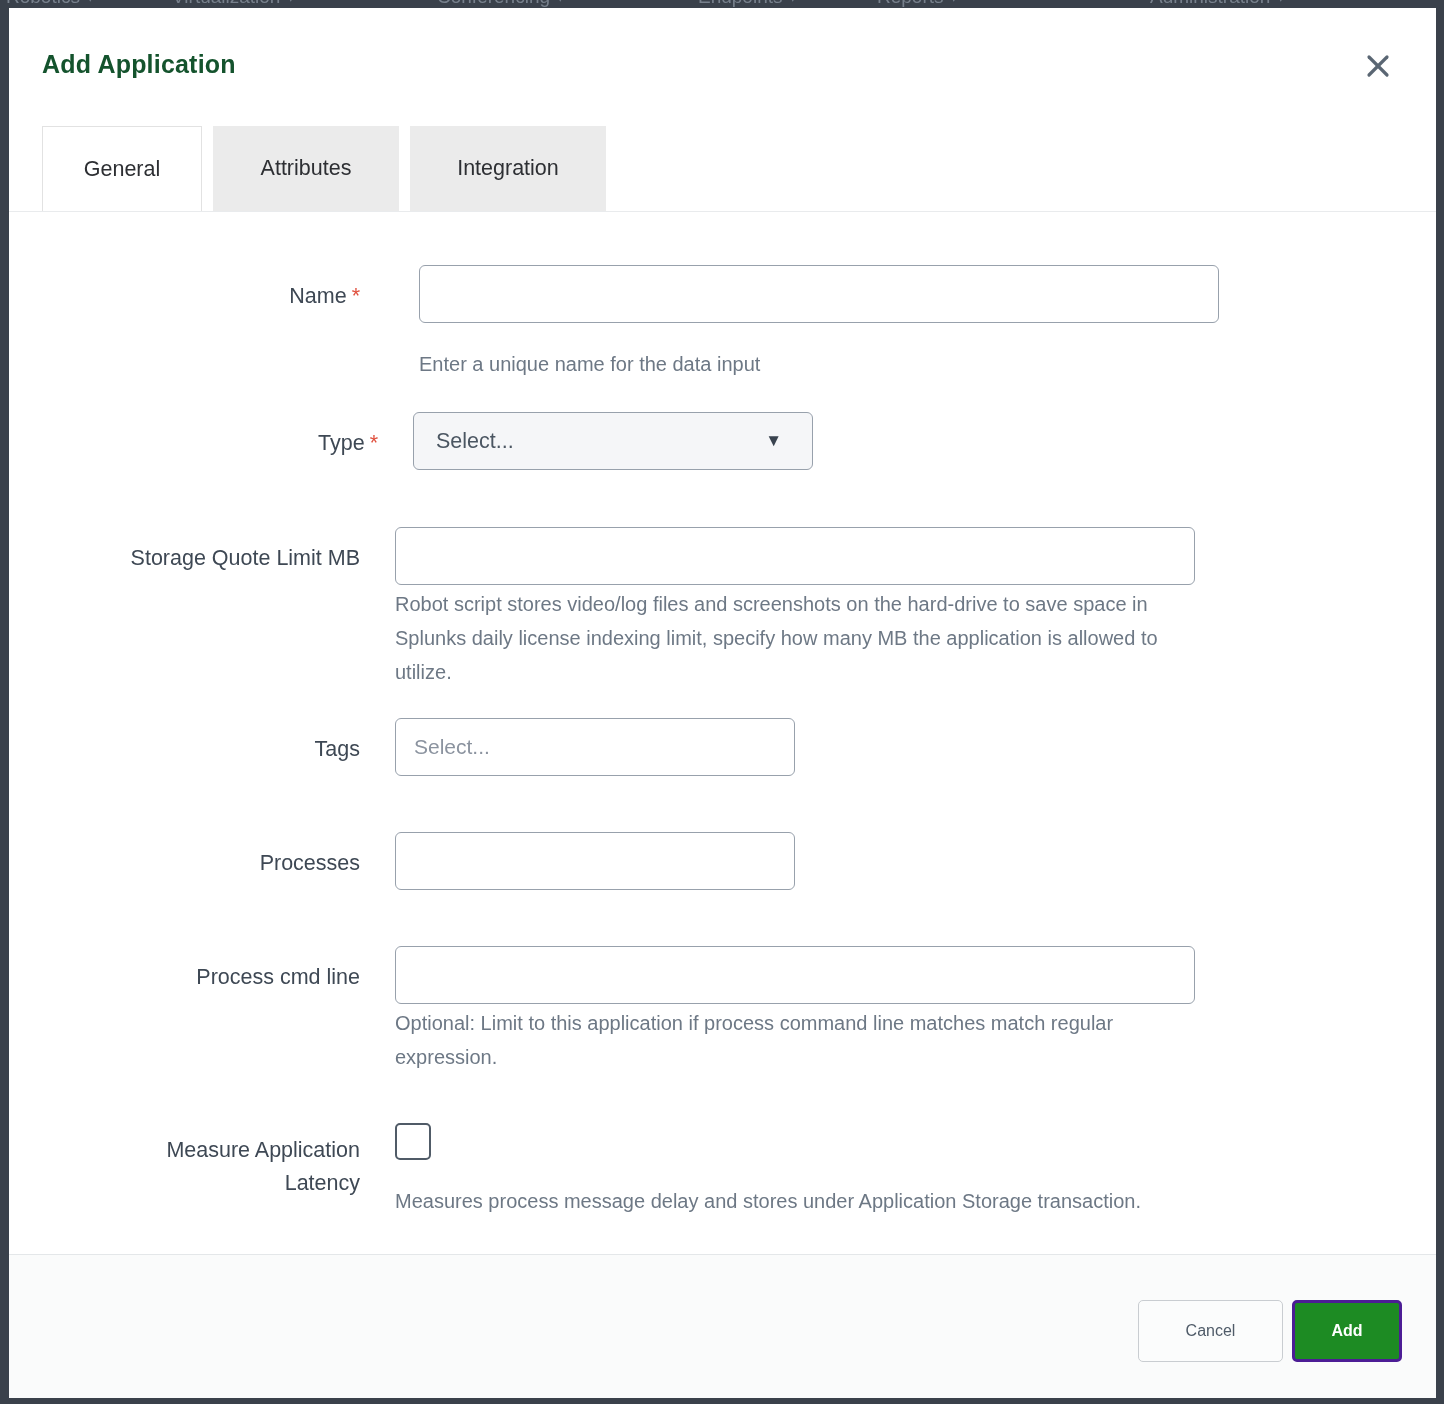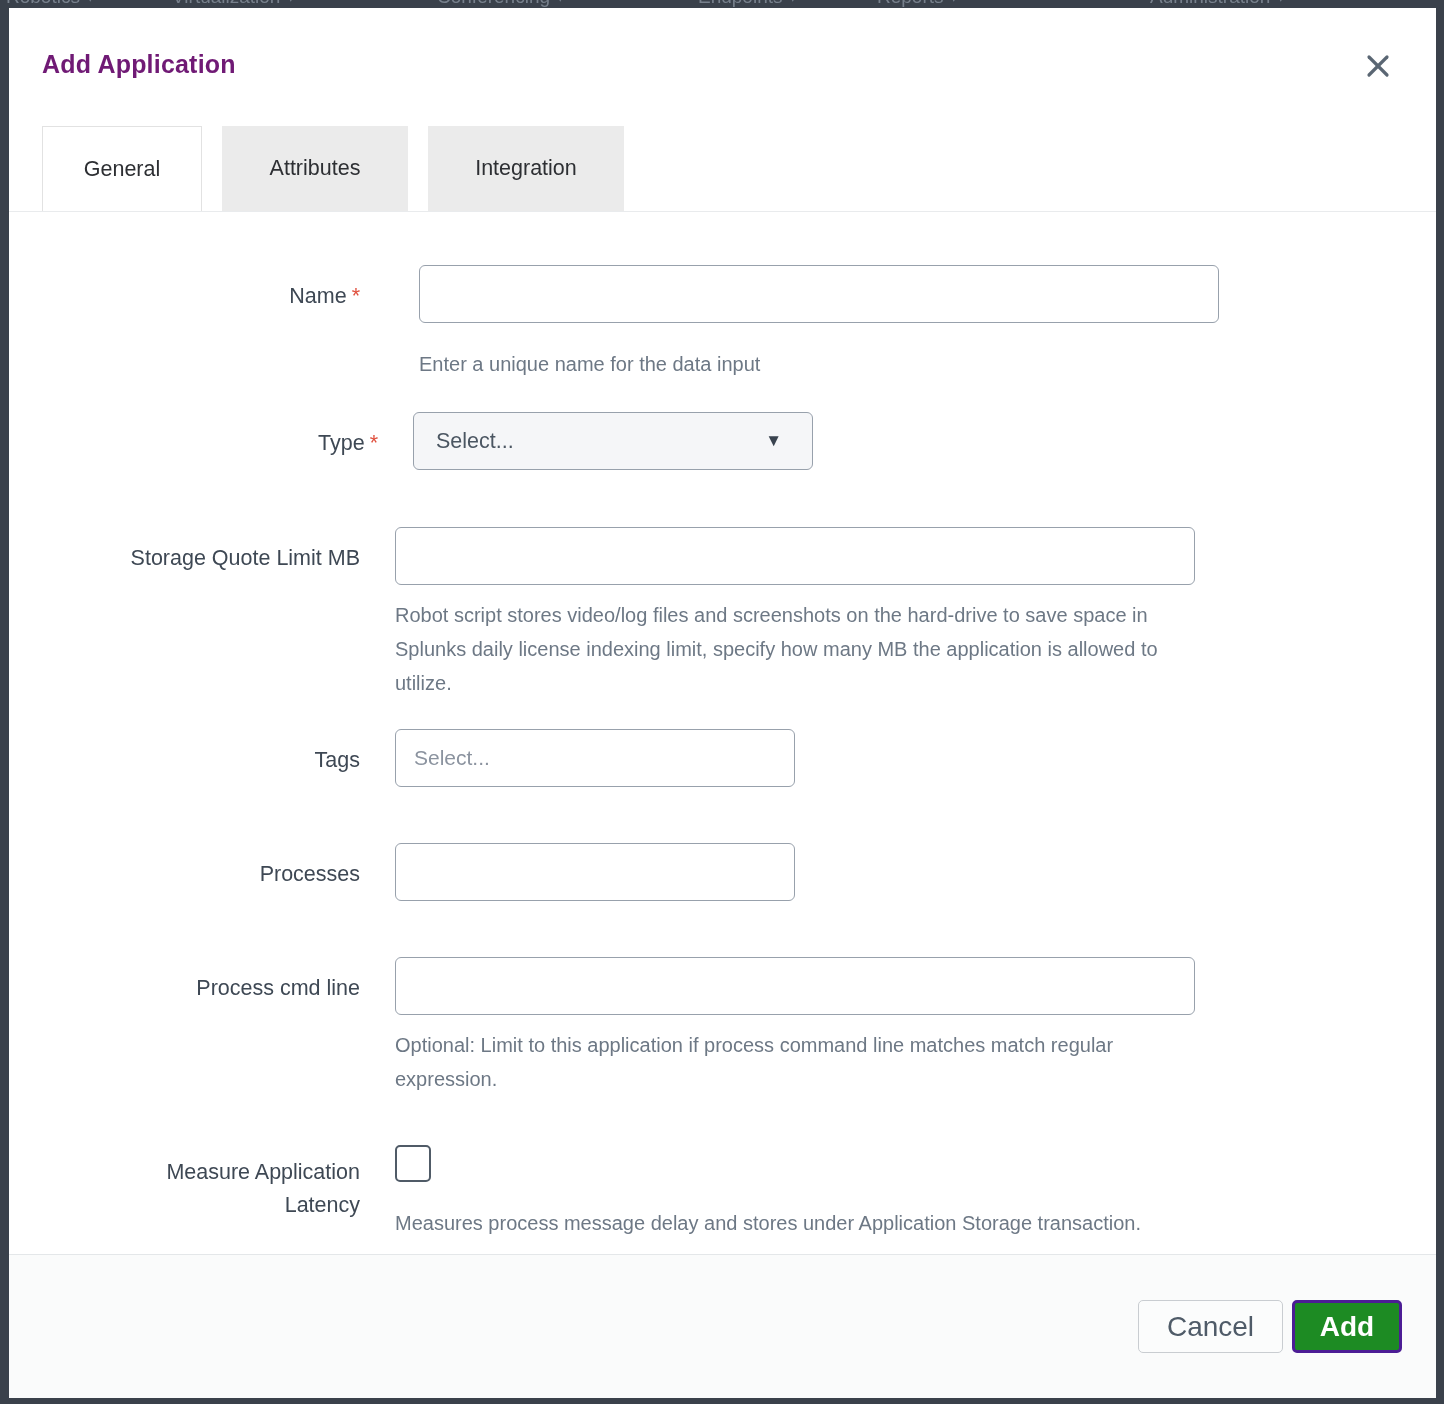--- a/index.html
+++ b/index.html
@@ -26,29 +26,29 @@
   .nav-5 { left: 1150px; }
 
   
   .modal {
     position: absolute; left: 9px; top: 8px; width: 1427px; height: 1390px;
     background: #ffffff; overflow: hidden;
   }
 
   .modal-title {
     position: absolute; left: 33px; top: 42px;
-    font-size: 25px; font-weight: 700; color: #701a75; letter-spacing: 0.2px;
+    font-size: 25px; font-weight: 700; color: #14532d; letter-spacing: 0.2px;
   }
   .close-btn {
     position: absolute; right: 40px; top: 42px; width: 36px; height: 36px;
     display: flex; align-items: center; justify-content: center; cursor: pointer;
   }
 
   
-  .tabs { position: absolute; left: 33px; top: 118px; display: flex; gap: 20px; }
+  .tabs { position: absolute; left: 33px; top: 118px; display: flex; gap: 11px; }
   .tab {
     height: 85px; display: flex; align-items: center; justify-content: center;
     font-size: 21.5px; color: #2d2f33; background: #ebebeb; cursor: pointer;
   }
   .tab-0 { width: 160px; }
   .tab-1 { width: 186px; }
   .tab-2 { width: 196px; }
   .tab.active {
     background: #ffffff; border: 1px solid #e2e2e2; border-bottom: none;
     position: relative; z-index: 2;
@@ -89,21 +89,21 @@
   }
   .select-box .caret-down {
     position: absolute; right: 30px; top: 50%; transform: translateY(-50%);
     font-size: 17px; color: #39434f;
   }
 
   .help-text {
     font-size: 20px; color: #6d7885; line-height: 34px; max-width: 810px;
   }
   .mt-help { margin-top: 24px; }
-  .mt-help-sm { margin-top: 13px; }
+  .mt-help-sm { margin-top: 2px; }
 
   .g-name { margin-top: 0; gap: 24px; }
   .g-type { margin-top: 31px; padding-left: 18px; }
   .g-storage { margin-top: 57px; }
   .g-tags { margin-top: 29px; }
   .g-processes { margin-top: 56px; }
   .g-cmd { margin-top: 56px; }
   .g-latency { margin-top: 49px; }
 
   .checkbox {
@@ -112,22 +112,22 @@
   }
   .latency-label { padding-top: 11px; }
   .latency-help { margin-top: 24px; }
 
   
   .modal-footer {
     position: absolute; left: 0; right: 0; bottom: 0; height: 144px;
     background: #fafbfb; border-top: 1px solid #e4e7e9; z-index: 5;
   }
   .btn {
-    position: absolute; top: 45px; height: 53px; border-radius: 5px;
-    font-size: 28px; display: flex; align-items: center; justify-content: center;
+    position: absolute; top: 45px; height: 62px; border-radius: 5px;
+    font-size: 16px; display: flex; align-items: center; justify-content: center;
     cursor: pointer; font-family: "Liberation Sans", sans-serif;
   }
   .btn-cancel {
     right: 153px; width: 145px; background: #fbfcfc;
     border: 1px solid #c9cdd1; color: #4f5b68;
   }
   .btn-add {
     right: 34px; width: 110px; background: #1d8b23;
     border: 3px solid #4c1d95; color: #ffffff; font-weight: 700;
   }

